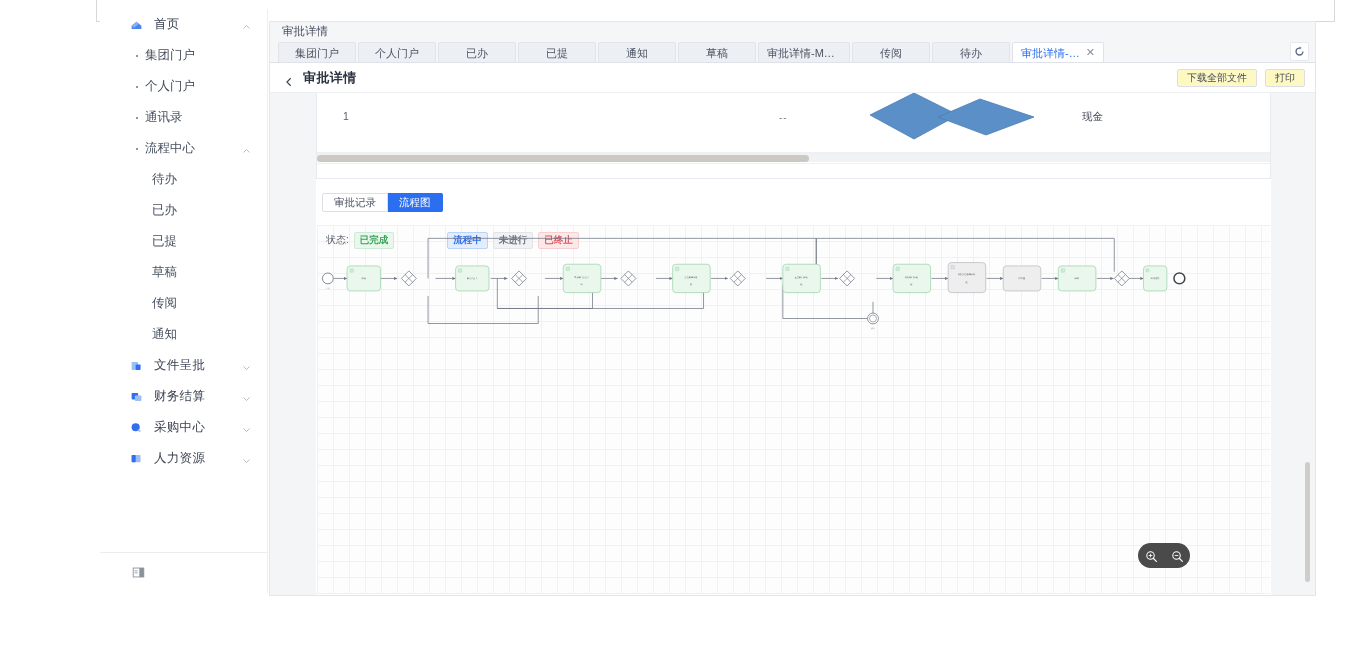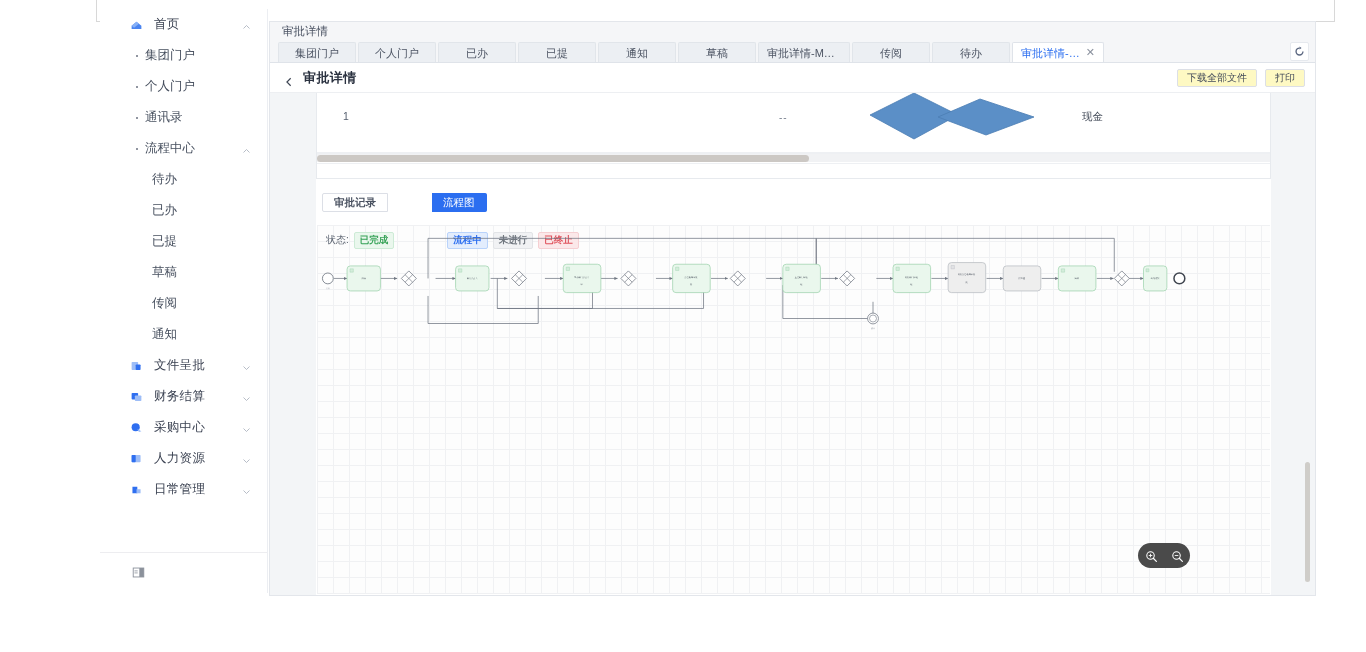--- a/index.html
+++ b/index.html
@@ -126,22 +126,22 @@
   #hscroll-thumb { position:absolute; left:0; top:1px; width:492px; height:7px; background:#ccc8c4; border-radius:4px; cursor:pointer; }
   #table-footer { position:absolute; left:0; right:0; top:70px; height:15px; background:#fff; border-top:1px solid #eef0f3; }
 
   
   #subtabs { position:absolute; left:6px; top:100px; display:flex; }
   .subtab {
     height:19px; padding:0 11px; font-size:10.5px;
     display:flex; align-items:center; cursor:pointer;
     border:1px solid #dcdfe6; background:#fff; color:#4a5261;
   }
-  .subtab:first-child { border-radius:2px 0 0 2px;font-weight:bold; }
-  .subtab:last-child { border-radius:0 2px 2px 0; border-left:none;margin-left:44px; }
+  .subtab:first-child { border-radius:2px 0 0 2px; }
+  .subtab:last-child { border-radius:0 2px 2px 0; border-left:none; }
   .subtab.active { background:#2b6ef0; border-color:#2b6ef0; color:#fff; }
 
   
   #flow-canvas {
     position:absolute; left:1px; right:1px; top:132px; bottom:1px;
     background-color:#fdfdfd;
     background-image:
       linear-gradient(to right, #f0f1f3 1px, transparent 1px),
       linear-gradient(to bottom, #f0f1f3 1px, transparent 1px);
     background-size:16px 16px;
@@ -296,34 +296,20 @@
         </svg>
       </span>
       <span class="glabel">人力资源</span>
       <span class="chev">
         <svg viewBox="0 0 12 12" width="9" height="9">
             <path d="M2 4 L6 8 L10 4" fill="none" stroke="#a8afbb" stroke-width="1.1"></path>
           </svg>
       </span>
     </div>
 
-    <div class="nav-group-header">
-      <span class="gicon">
-        <svg viewBox="0 0 16 16" width="13" height="13">
-          <path d="M3 4 L9 4 L9 12 L3 12 Z" fill="#2f6ff0"></path>
-          <path d="M8 7 L13 7 L13 12 L8 12 Z" fill="#9dbdf7"></path>
-        </svg>
-      </span>
-      <span class="glabel">日常管理</span>
-      <span class="chev">
-        <svg viewBox="0 0 12 12" width="9" height="9">
-            <path d="M2 4 L6 8 L10 4" fill="none" stroke="#a8afbb" stroke-width="1.1"></path>
-          </svg>
-      </span>
-    </div>
 
     <div id="sidebar-divider"></div>
     <span id="collapse-btn">
       <svg viewBox="0 0 16 16" width="13" height="13">
         <rect x="1.5" y="2.5" width="13" height="11" fill="none" stroke="#8b919b" stroke-width="1.1"></rect>
         <rect x="9" y="2.5" width="5.5" height="11" fill="#8b919b"></rect>
         <path d="M3 6 H7 M3 8.5 H7" stroke="#8b919b" stroke-width="1"></path>
       </svg>
     </span>
   </div>

